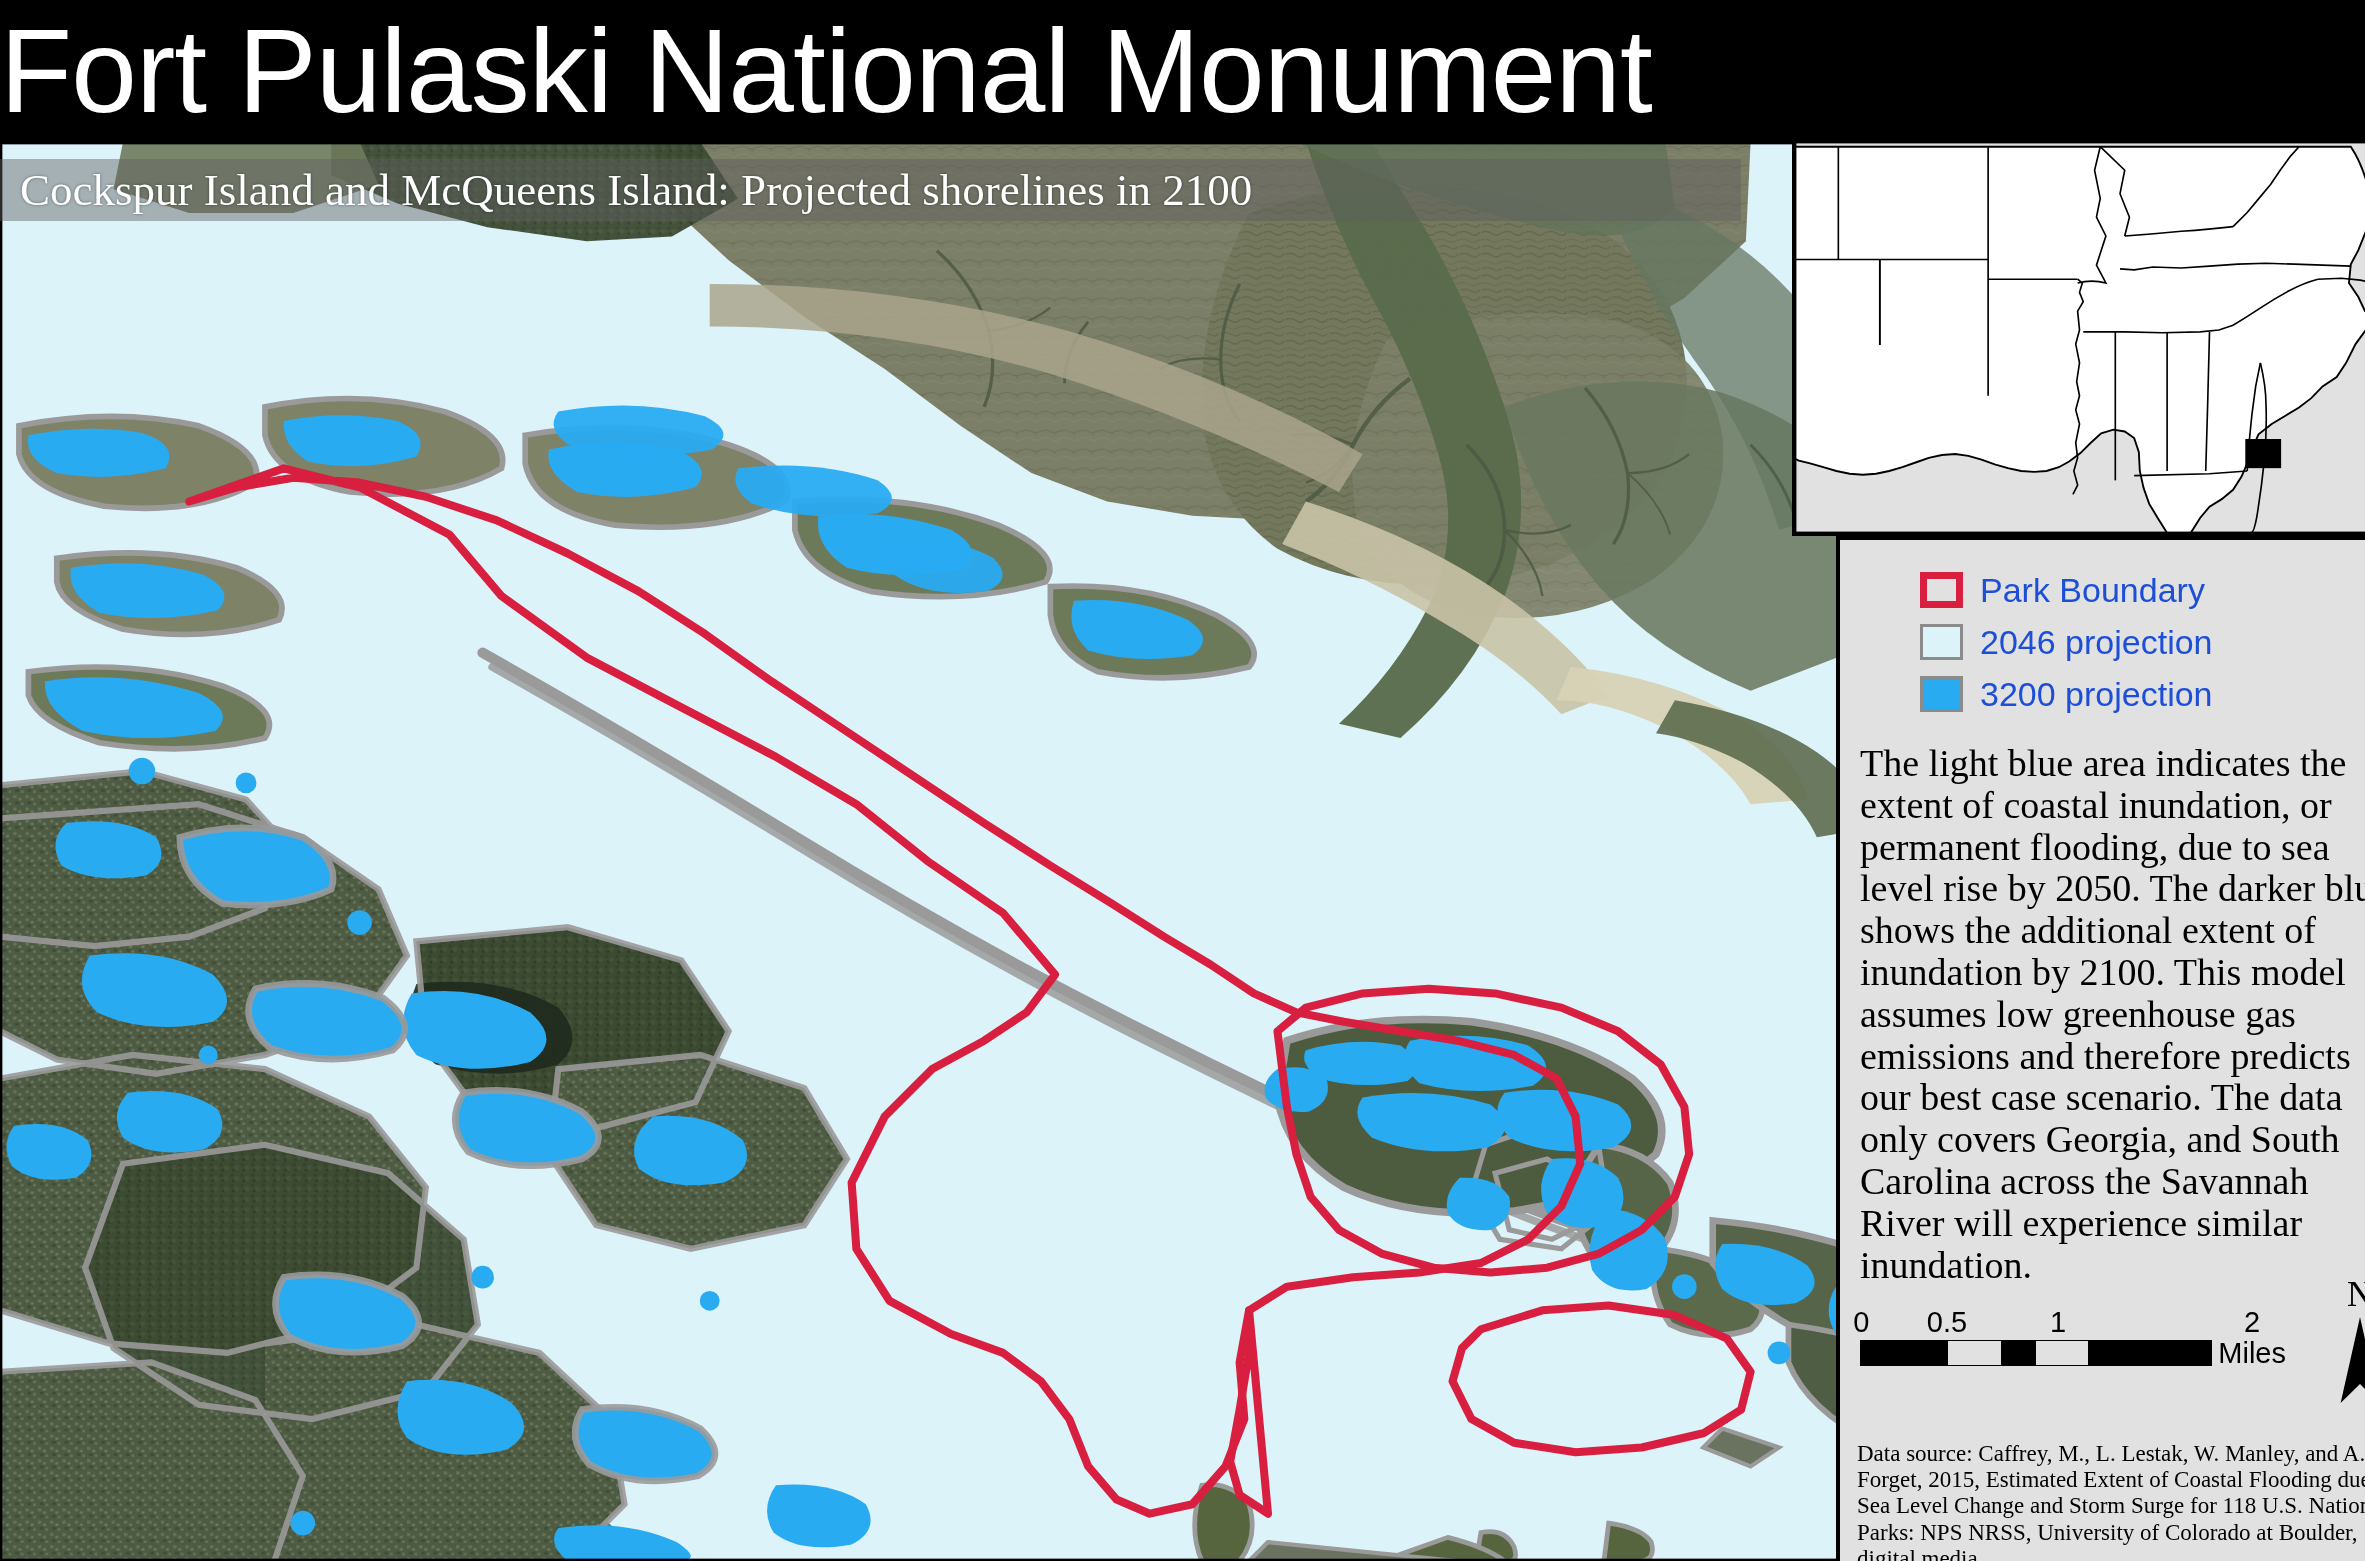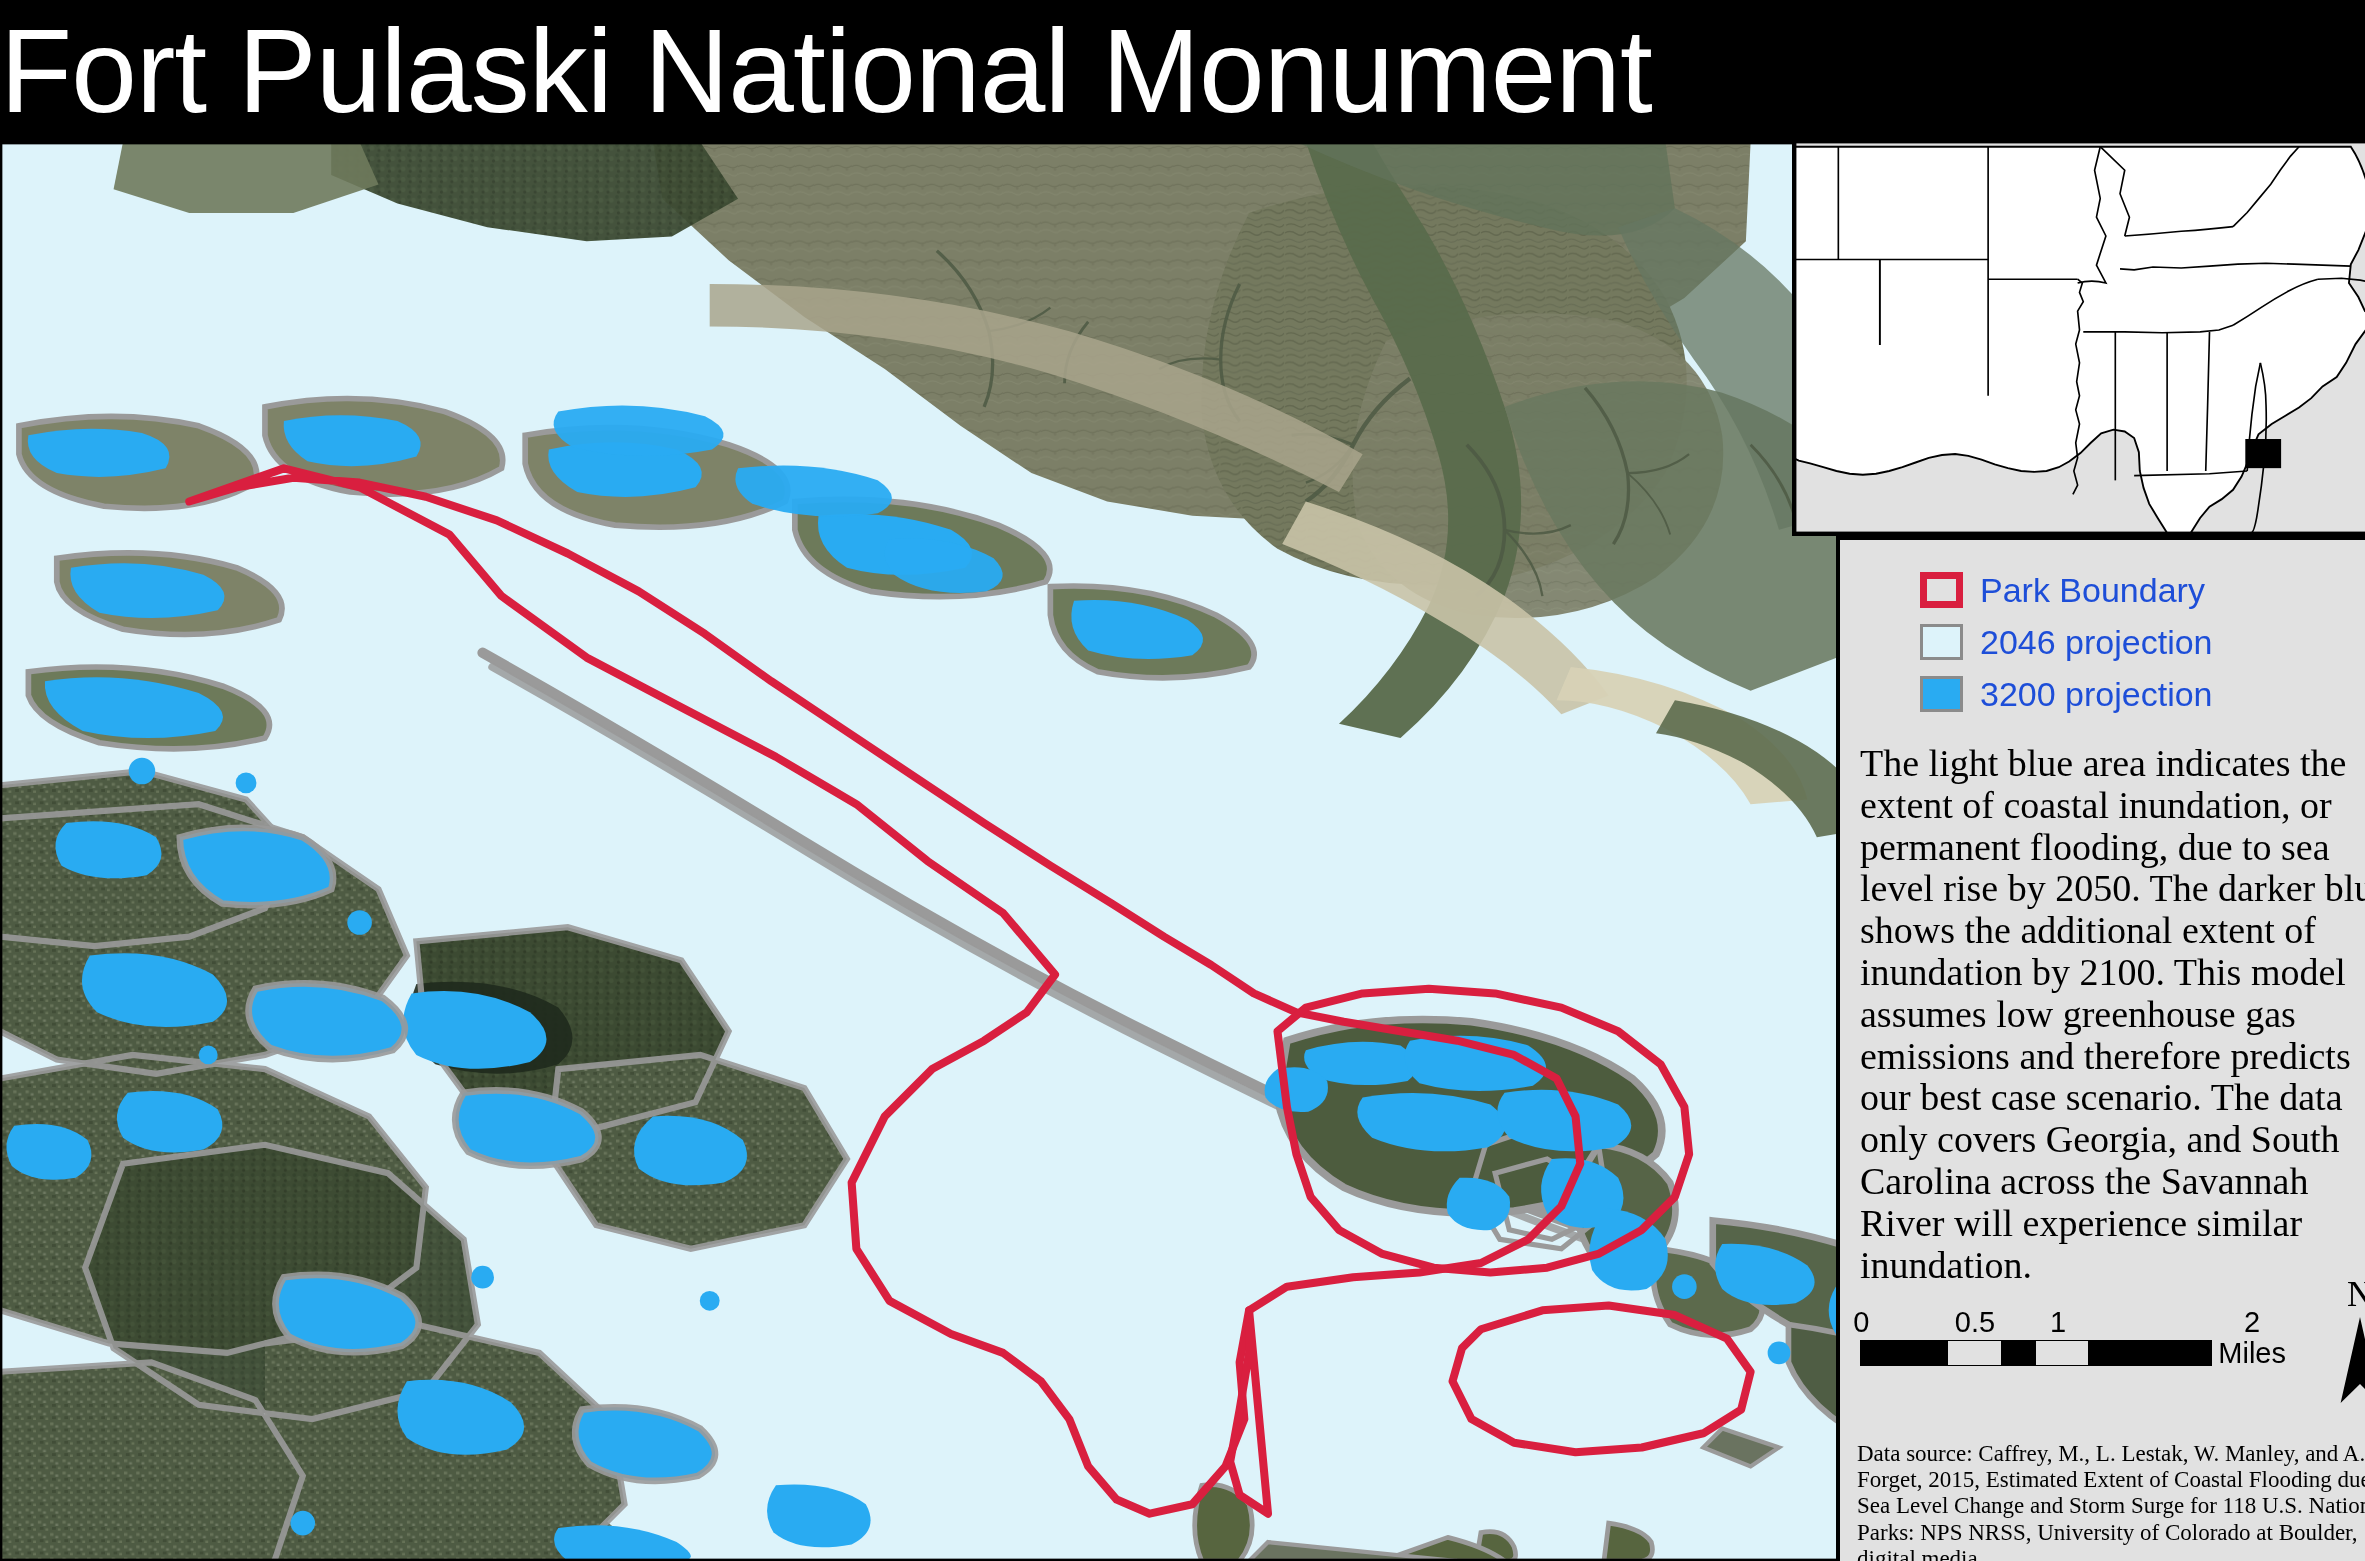--- a/index.html
+++ b/index.html
@@ -363,20 +363,23 @@
                    3680 2680 3600 2730 3470 2760 3330 2770 3200 2750 3110 2700
                    3070 2620 3090 2550 Z"></path>
 
           <path d="M2640 2470 L2640 2560 2620 2680 2600 2790 2620 2860 2680 2900 Z"></path>
         </g>
 
         <rect x="0" y="0" width="5100" height="3000" fill="none" stroke="#000" stroke-width="10"></rect>
       </g>
     </svg>
 
+    <div id="subtitle-band">
+      <div id="subtitle-text">Cockspur Island and McQueens Island: Projected shorelines in 2100</div>
+    </div>
 
   </div>
 
   <div id="inset-map">
     <svg id="inset-svg" viewBox="0 0 1312 832" preserveAspectRatio="none">
       <rect x="0" y="0" width="1312" height="832" fill="#e1e1e1"></rect>
 
       <path d="M0 10 L1180 10 Q1200 40 1212 80 L1230 60 1248 70 1252 130 1232 150
                1212 190 1196 230 1180 260 1176 300 1196 330 1210 360 1230 372
                1212 400 1190 430 1170 470 1150 500 1120 520 1096 545 1070 565
@@ -435,21 +438,21 @@
         <span class="swatch sw-2100"></span>
         <span class="legend-label">3200 projection</span>
       </div>
     </div>
 
     <div id="description">The light blue area indicates the extent of coastal inundation, or permanent flooding, due to sea level rise by 2050. The darker blue shows the additional extent of inundation by 2100. This model assumes low greenhouse gas emissions and therefore predicts our best case scenario. The data only covers Georgia, and South Carolina across the Savannah River will experience similar inundation.</div>
 
     <div id="scalebar-block">
       <div id="scale-ticks">
         <span class="tick" style="left:1.4px;">0</span>
-        <span class="tick" style="left:115px;">0.5</span>
+        <span class="tick" style="left:87px;">0.5</span>
         <span class="tick" style="left:198px;">1</span>
         <span class="tick" style="left:392px;">2</span>
       </div>
       <div id="scale-bar-row">
         <div id="scale-bar">
           <div class="seg seg-dark" style="width:25%"></div>
           <div class="seg seg-light" style="width:15%"></div>
           <div class="seg seg-dark" style="width:10%"></div>
           <div class="seg seg-light" style="width:15%"></div>
           <div class="seg seg-dark" style="width:35%"></div>

